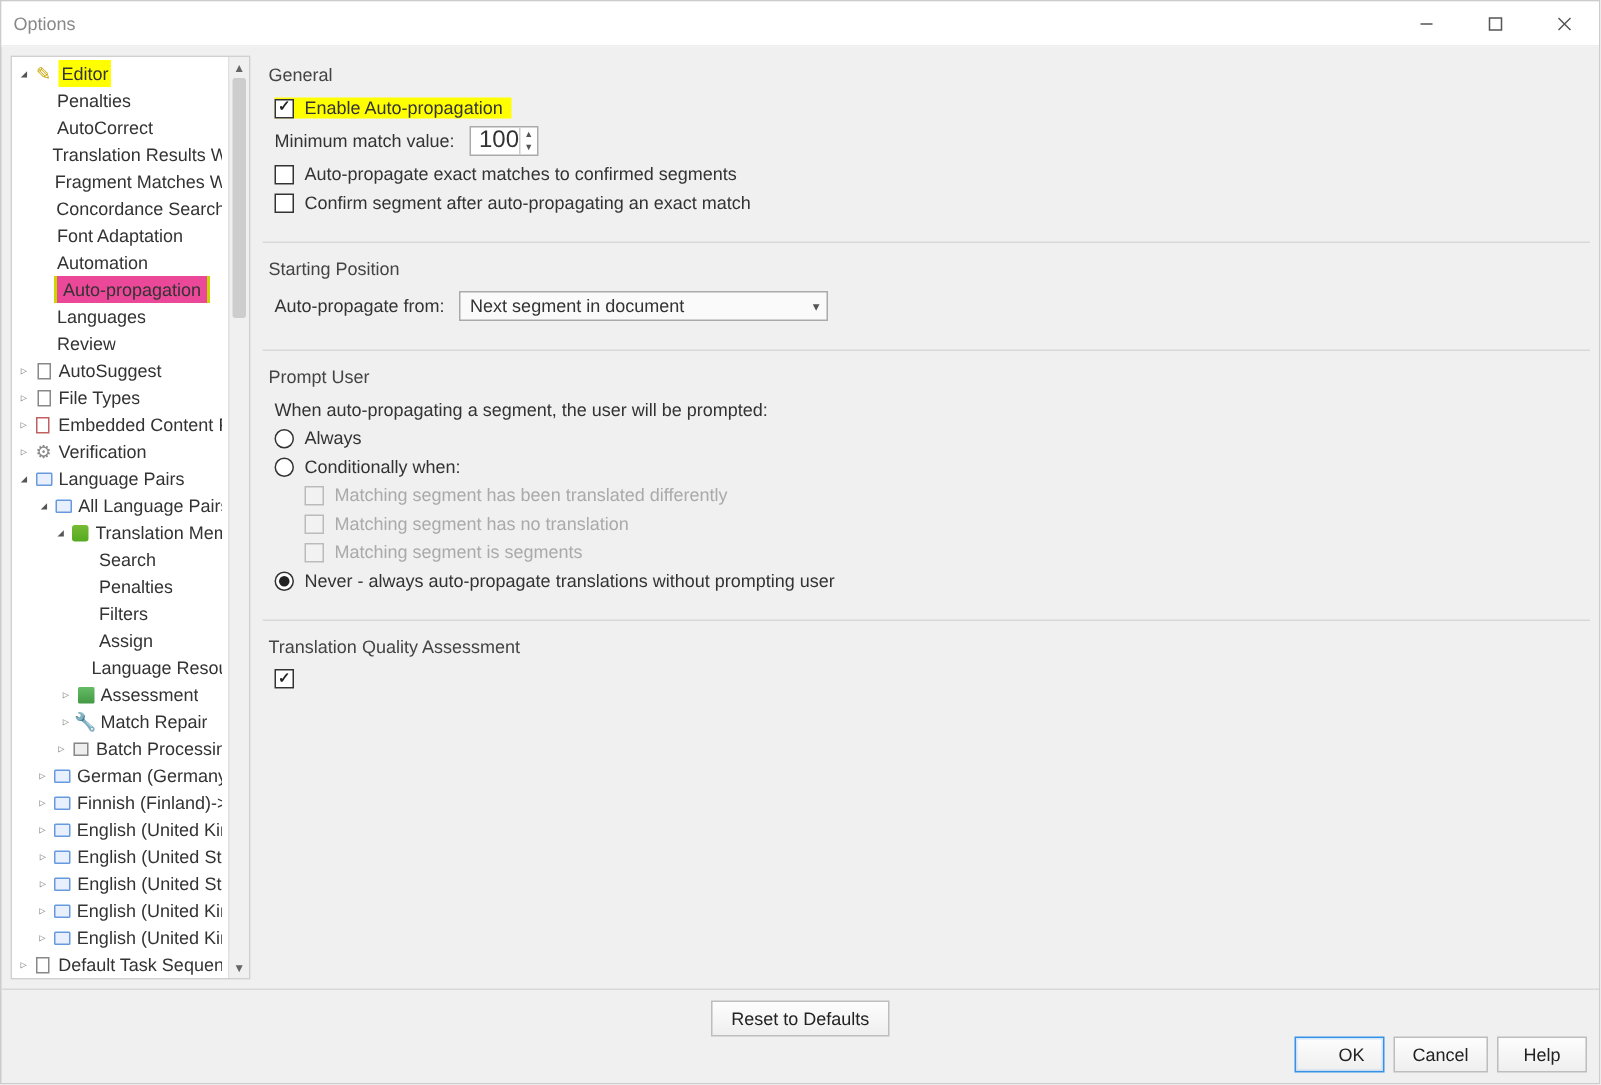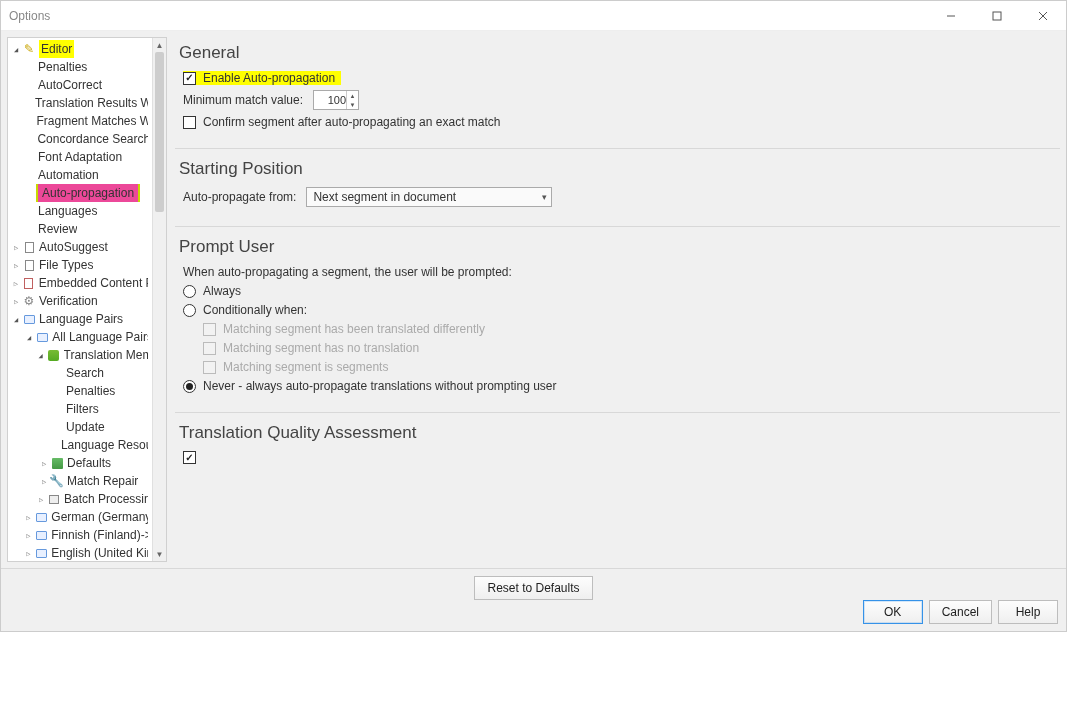--- a/index.html
+++ b/index.html
@@ -6,21 +6,21 @@
   html, body {
     margin: 0; padding: 0;
     font-family: "Segoe UI", Tahoma, sans-serif;
     font-size: 12px;
     color: #333;
     background: #fff;
     width: 1067px; height: 723px;
     overflow: hidden;
   }
   .window {
-    width: 1067px; height: 632px;
+    width: 1067px; height: 723px;
     display: flex;
     flex-direction: column;
     border: 1px solid #ccc;
     background: #f0f0f0;
   }
   .titlebar {
     height: 30px;
     background: #fff;
     display: flex;
     align-items: center;
@@ -141,21 +141,21 @@
     display: flex;
     flex-direction: column;
     overflow: hidden;
   }
   .section {
     border-top: 1px solid #d8d8d8;
     padding: 10px 4px 14px 4px;
   }
   .section:first-child { border-top: none; padding-top: 6px; }
   .section-title {
-    font-size: 17px;
+    font-size: 12px;
     color: #444;
     margin-bottom: 8px;
   }
   .form-row {
     display: flex;
     align-items: center;
     margin: 5px 0 5px 4px;
     font-size: 12px;
     color: #333;
   }
@@ -193,21 +193,21 @@
     background: #fff;
     display: inline-flex;
     align-items: center;
     margin-left: 10px;
     position: relative;
   }
   .num-input .val {
     flex: 1;
     text-align: right;
     padding-right: 12px;
-    font-size: 11px;
+    font-size: 16px;
   }
   .num-input .spin {
     position: absolute;
     right: 0; top: 0; bottom: 0;
     width: 12px;
     display: flex;
     flex-direction: column;
     border-left: 1px solid #ccc;
   }
   .num-input .spin div {
@@ -253,21 +253,21 @@
     border: 1px solid #bdbdbd;
     background: linear-gradient(#fdfdfd, #efefef);
     font-size: 12px;
     display: inline-flex;
     align-items: center;
     justify-content: center;
     margin-left: 6px;
     color: #222;
   }
   .btn.reset { margin-left: 0; }
-  .btn.primary { border-color: #3592e8; box-shadow: inset 0 0 0 1px rgba(53,146,232,.2); }
+  .btn.primary { border-color: #3592e8; box-shadow: inset 0 0 0 1px rgba(53,146,232,.2); justify-content: flex-end; }
   .footer-right { margin-left: auto; display: flex; }
 </style>
 </head>
 <body>
 
 <div class="window">
 
   <div class="titlebar">
     <span>Options</span>
     <div class="titlebar-btns">
@@ -405,33 +405,33 @@
         <div class="tree-row">
             <span class="spacer" style="width:58px"></span>
             <span class="label">Penalties</span>
           </div>
         <div class="tree-row">
             <span class="spacer" style="width:58px"></span>
             <span class="label">Filters</span>
           </div>
         <div class="tree-row">
             <span class="spacer" style="width:58px"></span>
-            <span class="label">Update</span>
+            <span class="label">Assign</span>
           </div>
         <div class="tree-row">
             <span class="spacer" style="width:58px"></span>
             <span class="label">Language Resour</span>
           </div>
         <div class="tree-row">
             <span class="spacer" style="width:30px"></span>
             <span class="toggle closed"></span>
             <span class="icon">
               <span class="ic-termbase"></span>
             </span>
-            <span class="label">Defaults</span>
+            <span class="label">Assessment</span>
           </div>
         <div class="tree-row">
             <span class="spacer" style="width:30px"></span>
             <span class="toggle closed"></span>
             <span class="icon ic-wrench">🔧</span>
             <span class="label">Match Repair</span>
           </div>
         <div class="tree-row">
             <span class="spacer" style="width:30px"></span>
             <span class="toggle closed"></span>
@@ -529,20 +529,24 @@
           <span class="num-input">
             <span class="val">100</span>
             <span class="spin">
                 <div>▲</div>
                 <div>▼</div>
               </span>
           </span>
         </div>
         <div class="form-row">
           <span class="cb"></span>
+          <span>Auto-propagate exact matches to confirmed segments</span>
+        </div>
+        <div class="form-row">
+          <span class="cb"></span>
           <span>Confirm segment after auto-propagating an exact match</span>
         </div>
       </div>
 
       <div class="section">
         <div class="section-title">Starting Position</div>
         <div class="form-row">
           <span>Auto-propagate from:</span>
           <span class="select">
             <span>Next segment in document</span>

